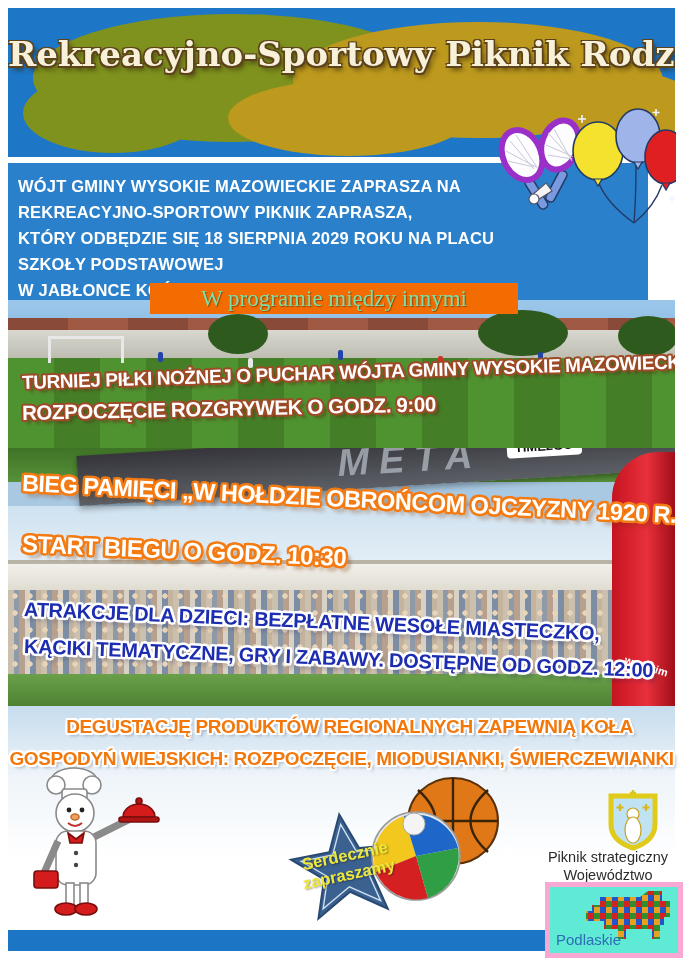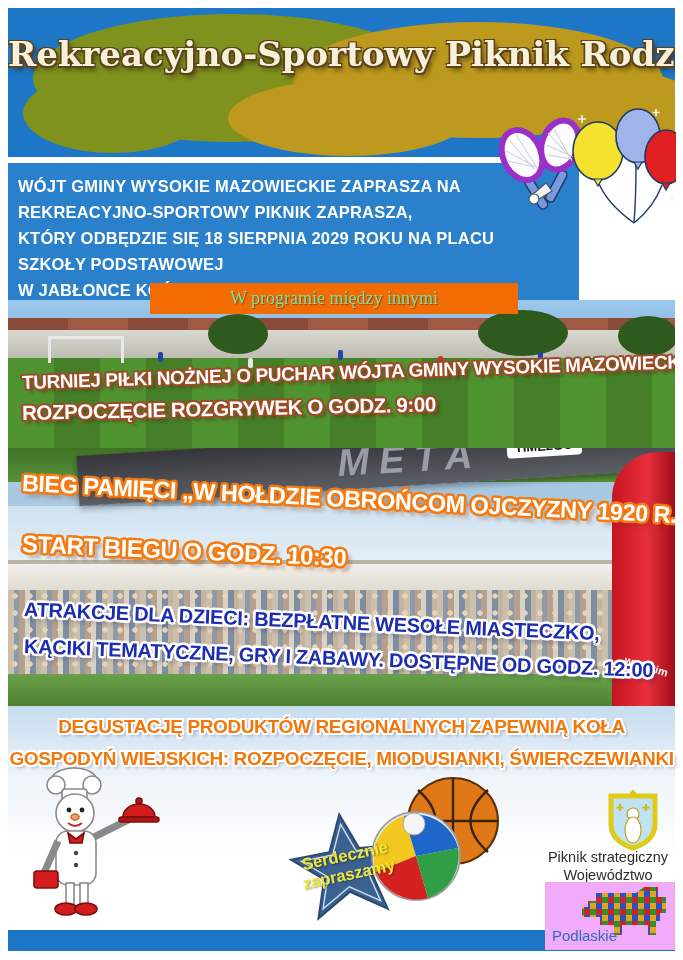--- a/index.html
+++ b/index.html
@@ -10,29 +10,29 @@
   
   .header{left:8px;top:8px;width:667px;height:149px;background:#1e77c6;overflow:hidden;}
   .title{width:667px;text-align:center;font-family:"DejaVu Serif",serif;font-weight:700;
          color:#f8f1d9;white-space:nowrap;
          text-shadow:-1.5px -1.5px 0 #5d431c,1.5px -1.5px 0 #5d431c,-1.5px 1.5px 0 #5d431c,
                      1.5px 1.5px 0 #5d431c,3px 4px 5px rgba(40,25,5,.65);}
   .title1{top:26px;font-size:34px;}
   .title2{top:74px;font-size:33px;}
 
   
-  .invite{left:8px;top:163px;width:571px;height:137px;background:#2a80cb;}
+  .invite{left:8px;top:163px;width:640px;height:137px;background:#2a80cb;}
   .invite-text{left:10px;top:10px;width:540px;color:#ffffff;font-weight:700;
                font-size:16.5px;line-height:26px;letter-spacing:.2px;}
   .decor{left:486px;top:103px;width:190px;height:125px;z-index:6;}
 
   
   .banner{left:150px;top:283px;width:368px;height:31px;background:#f26c02;z-index:5;
           display:flex;align-items:center;justify-content:center;}
-  .banner span{font-family:"Liberation Serif",serif;font-size:18px;color:#7cdfa9;
+  .banner span{font-family:"Liberation Serif",serif;font-size:23px;color:#7cdfa9;
                text-shadow:1px 1px 1px rgba(60,30,0,.5);}
 
   
   .photo1{left:8px;top:300px;width:667px;height:148px;overflow:hidden;
           background:linear-gradient(#9cc7ea 0px,#7fb6de 60px,#74abd6 60px);}
   .p1-roofs{left:0;top:18px;width:667px;height:12px;
             background:repeating-linear-gradient(90deg,#8a4a3a 0 60px,#a05a44 60px 120px);}
   .p1-walls{left:0;top:30px;width:667px;height:28px;
             background:linear-gradient(#d8d8d0,#bdbdb2);}
   .p1-tree{background:#2f5a1e;border-radius:50%;}
@@ -88,31 +88,31 @@
   .t3b{left:16px;top:187px;font-size:20px;transform:rotate(2.2deg);}
 
   
   .sky{left:8px;top:706px;width:667px;height:224px;
        background:linear-gradient(#c6dcee 0px,#eef4f9 70px,#ffffff 150px);}
   .tasting{width:667px;text-align:center;white-space:nowrap;font-weight:700;font-size:19px;
            color:#f2780c;letter-spacing:-.4px;
            text-shadow:2px 0 0 #fff,-2px 0 0 #fff,0 2px 0 #fff,0 -2px 0 #fff,
            1.6px 1.6px 0 #fff,-1.6px 1.6px 0 #fff,1.6px -1.6px 0 #fff,-1.6px -1.6px 0 #fff,
            3px 3px 3px rgba(60,60,90,.35);}
-  .tast1{top:10px;} .tast2{top:42px;}
+  .tast1{top:10px;padding-left:8px;} .tast2{top:42px;}
 
   .star-wrap{left:283px;top:812px;width:128px;height:112px;z-index:4;}
   .star-text{left:279px;top:846px;width:136px;text-align:center;transform:rotate(-12deg);
              color:#efe83c;font-weight:700;font-size:16.5px;line-height:19px;z-index:5;
              text-shadow:1px 1px 2px rgba(0,0,0,.4);}
 
   .partner-text{left:538px;top:848px;width:140px;text-align:center;color:#2b2b2b;
                 font-size:14.5px;line-height:18px;}
-  .logo-box{left:545px;top:882px;width:128px;height:66px;background:#f0abfc;
-            border:1px solid #f9a8d4;z-index:5;}
+  .logo-box{left:545px;top:882px;width:128px;height:66px;background:#5eead4;
+            border:5px solid #f9a8d4;z-index:5;}
   .logo-label{left:6px;top:44px;font-size:15px;color:#2f6db5;}
 
   .blue-band{left:8px;top:930px;width:667px;height:21px;background:#1d76c5;}
 </style>
 </head>
 <body>
 
 <div class="poster">
 
   <div class="abs header">

